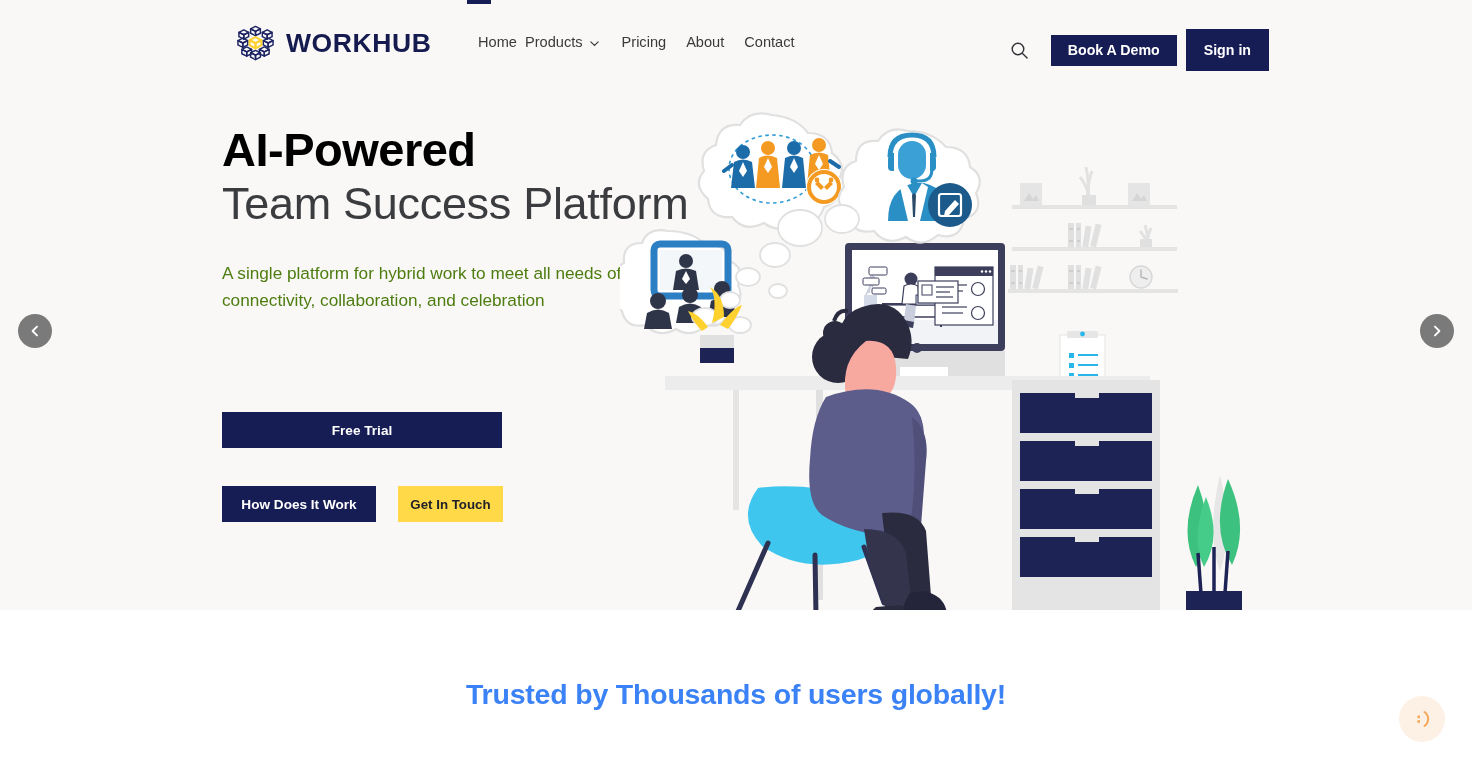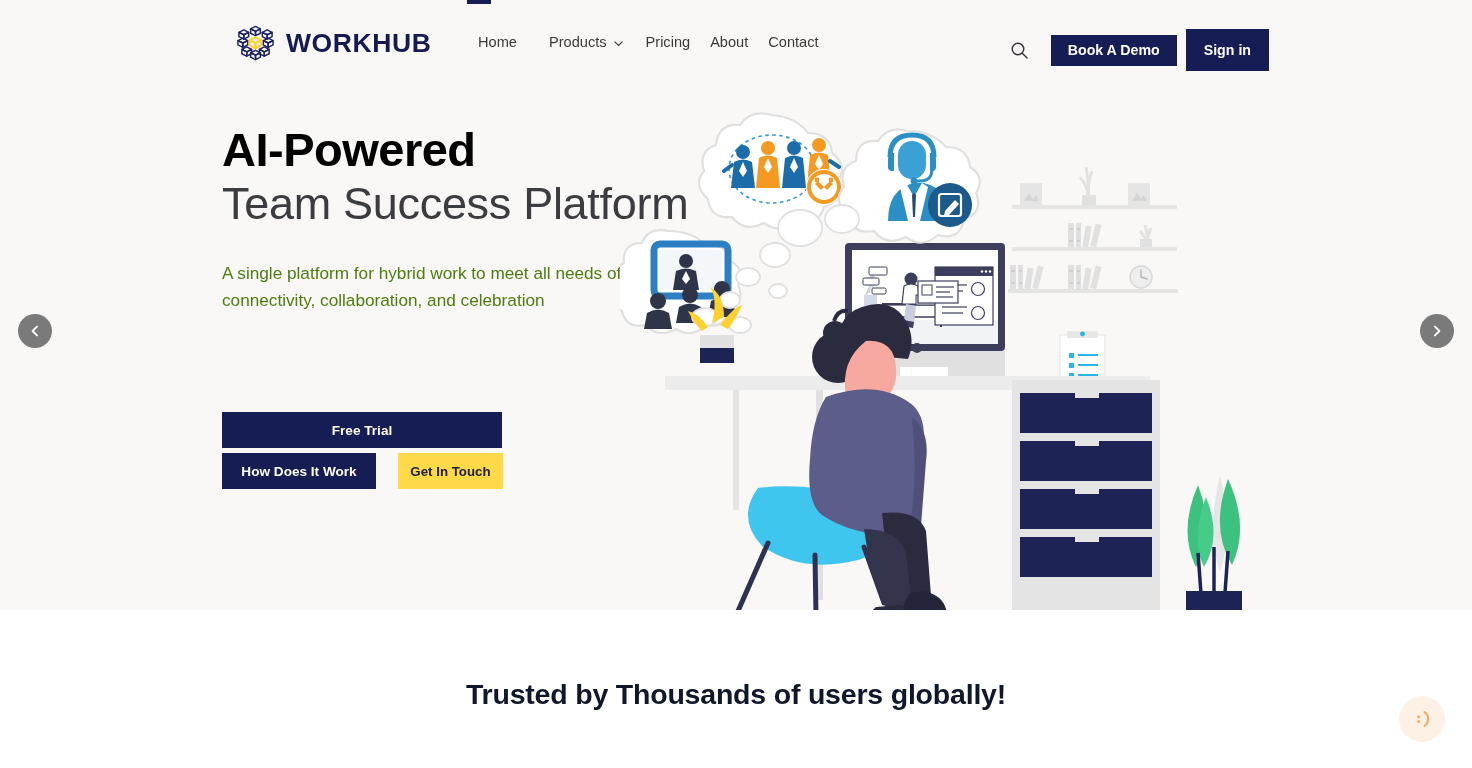--- a/index.html
+++ b/index.html
@@ -49,21 +49,21 @@
 
   .nav {
     position: absolute; left: 462px; top: 34px;
     display: flex; align-items: center; gap: 0;
   }
   .nav a {
     font-size: 14.6px; color: #3a3a3a; text-decoration: none;
     padding: 0 20px 0 0; white-space: nowrap;
     display: inline-flex; align-items: center; gap: 6px;
   }
-  .nav a:first-child { padding-right: 32px; }
+  .nav a:first-child { padding-right: 8px; }
   .nav a.products { padding-right: 22px; }
   .chev { display: inline-block; width: 11px; height: 11px; position: relative; top: 1px; }
 
   .header-right {
     position: absolute; right: 219px; top: 29px;
     display: flex; align-items: center; gap: 0;
   }
   .search-btn {
     width: 30px; height: 30px; display: flex; align-items: center; justify-content: center;
     background: none; border: none; cursor: pointer; margin-right: 16px;
@@ -98,21 +98,21 @@
     color: #4d7c0f; font-weight: 400; width: 412px;
   }
 
   .cta-primary {
     position: absolute; left: 222px; top: 412px;
     width: 280px; height: 36px;
     background: #161c54; color: #fff; border: none;
     font-size: 13.6px; font-weight: 600; cursor: pointer;
     font-family: inherit;
   }
-  .cta-row { position: absolute; left: 222px; top: 453px; display: flex; gap: 14px; }
+  .cta-row { position: absolute; left: 222px; top: 486px; display: flex; gap: 14px; }
   .cta-how {
     width: 154px; height: 36px;
     background: #161c54; color: #fff; border: none;
     font-size: 13.6px; font-weight: 600; cursor: pointer; font-family: inherit;
   }
   .cta-touch {
     width: 105px; height: 36px;
     background: #ffd947; color: #20212a; border: none;
     font-size: 13.3px; font-weight: 600; cursor: pointer; font-family: inherit; margin-left: 8px;
   }
@@ -134,21 +134,21 @@
 
   
   .trusted {
     position: absolute; left: 0; top: 610px;
     width: 1472px; height: 158px;
     background: #ffffff;
     text-align: center;
   }
   .trusted h2 {
     margin-top: 68px;
-    font-size: 28.5px; font-weight: 700; color: #0f172a;
+    font-size: 28.5px; font-weight: 700; color: #3b82f6;
     letter-spacing: -0.2px;
   }
   .trusted p {
     margin-top: 17px;
     font-size: 17.2px; color: #242c6b; font-weight: 400;
   }
 
   
   .fab {
     position: absolute; right: 27px; bottom: 26px;

